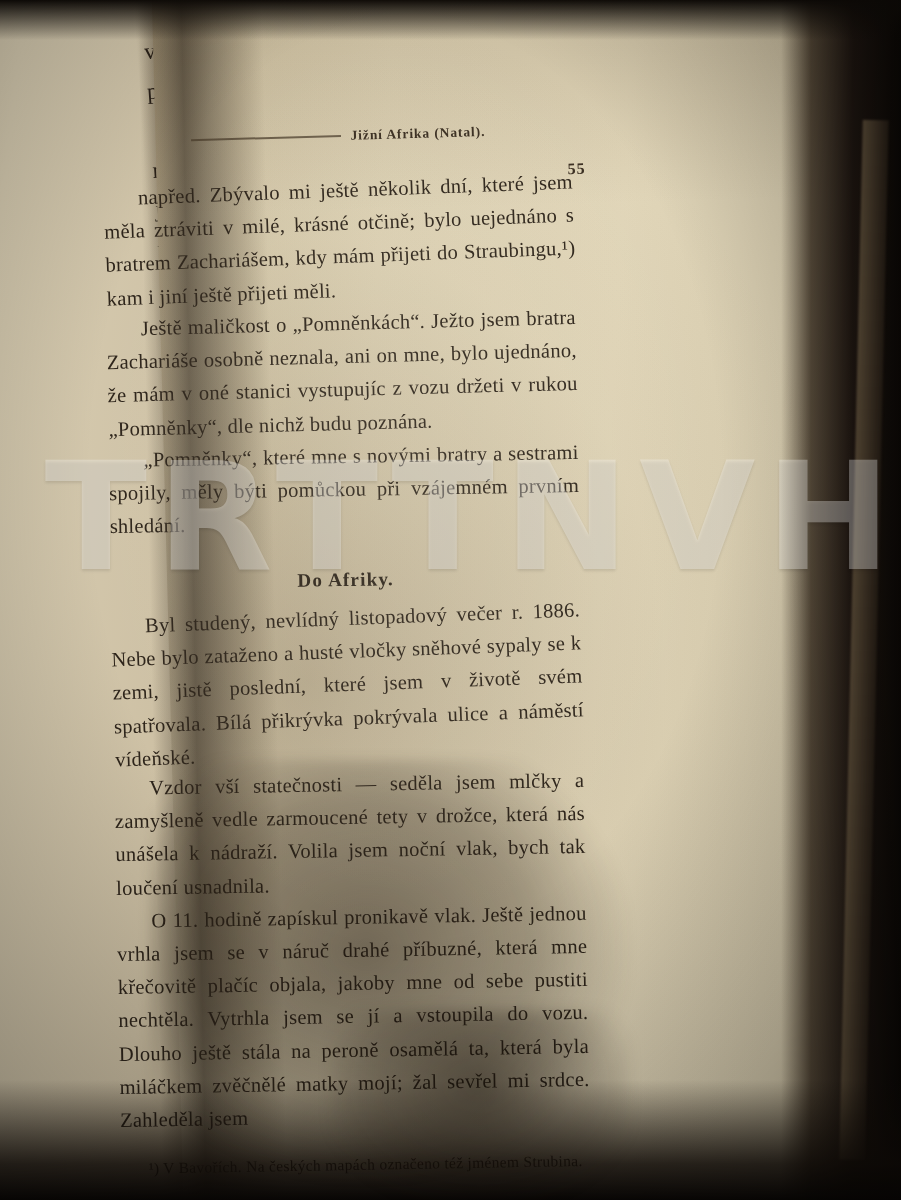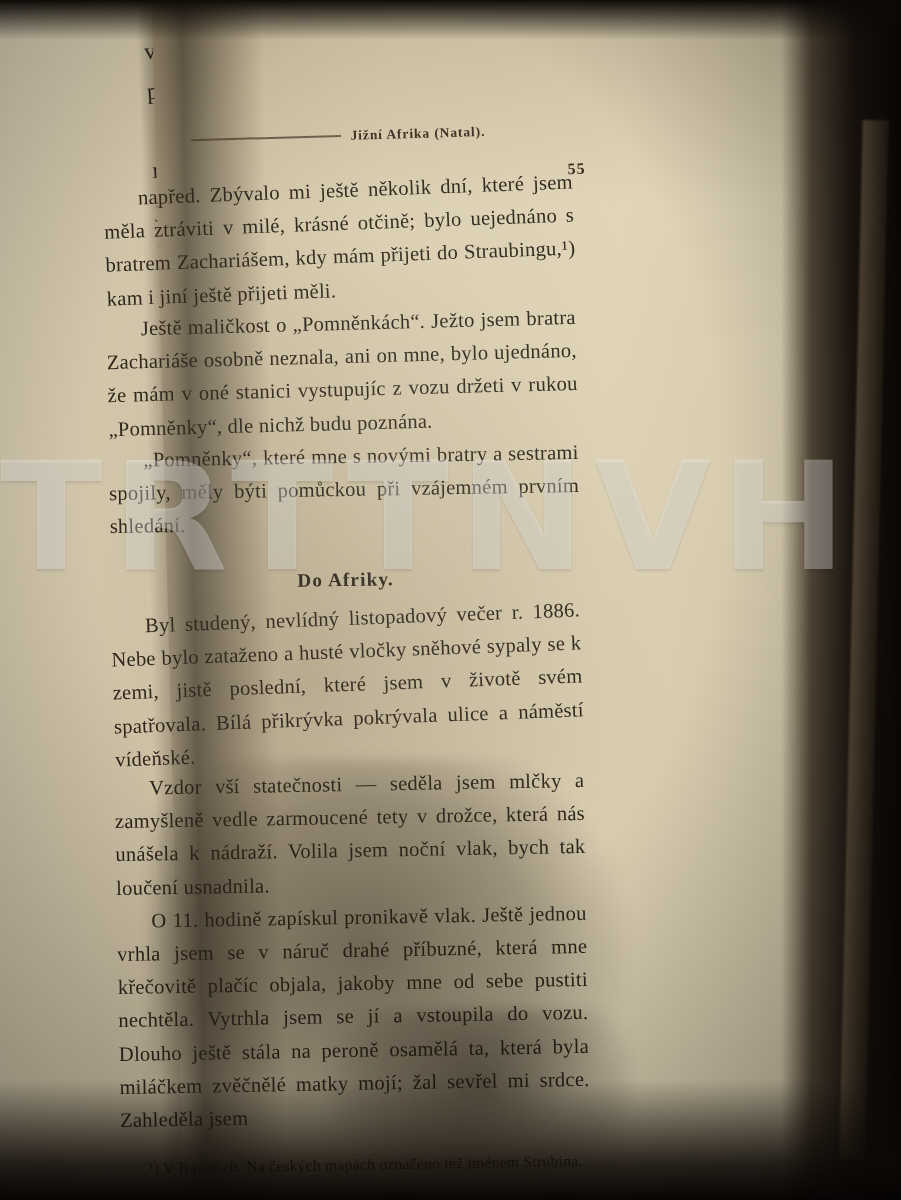--- a/index.html
+++ b/index.html
@@ -219,21 +219,21 @@
     background: radial-gradient(ellipse at 45% 40%, rgba(255,250,230,0.10) 0%, rgba(0,0,0,0) 45%, rgba(0,0,0,0.42) 100%);
     pointer-events: none;
   }
 
   
   .watermark {
     position: absolute;
     left: 0;
     top: 430px;
     width: 901px;
-    text-align: left;
+    text-align: right;
     font-family: "DejaVu Sans", sans-serif;
     font-size: 150px;
     font-weight: 700;
     letter-spacing: 10px;
     color: rgba(255,255,255,0.30);
     text-shadow: 0 2px 3px rgba(0,0,0,0.10);
     pointer-events: none;
     user-select: none;
     white-space: nowrap;
   }

